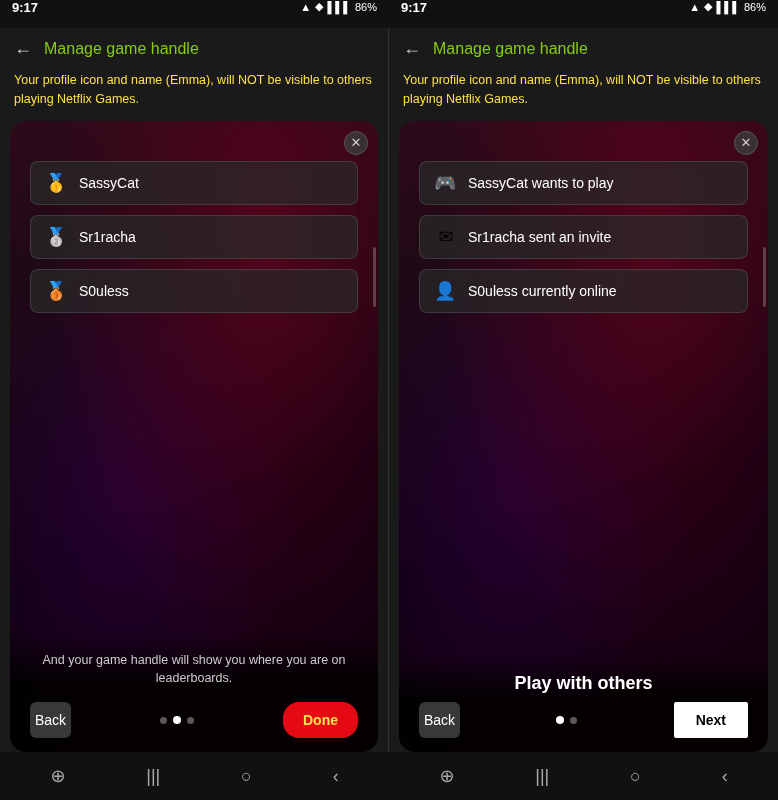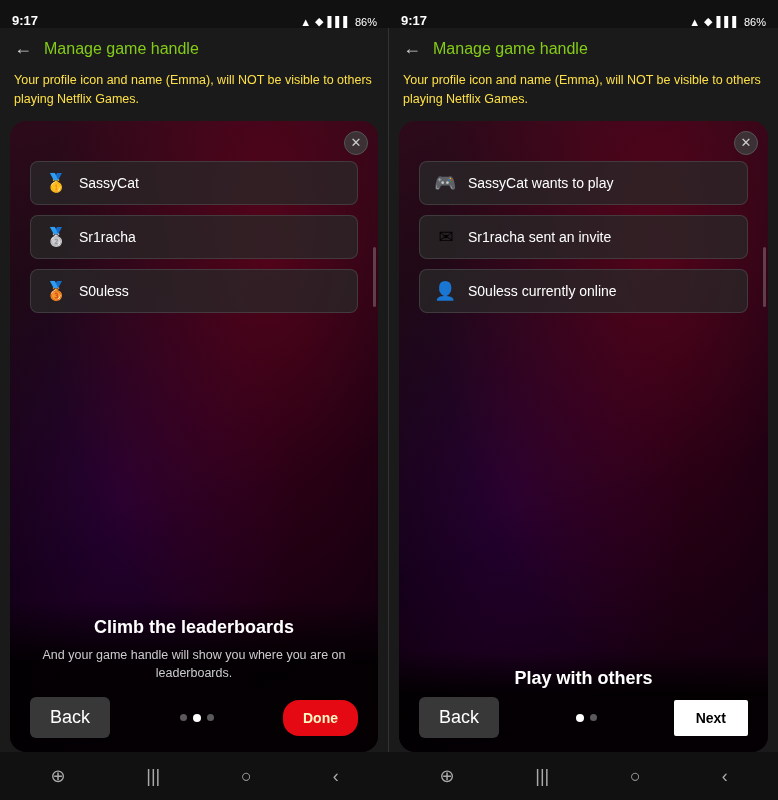--- a/index.html
+++ b/index.html
@@ -16,21 +16,21 @@
     
     .status-bar {
       display: flex;
       width: 100%;
       height: 28px;
       background: #111;
     }
     .status-bar-half {
       width: 50%;
       display: flex;
-      align-items: flex-end;
+      align-items: flex-start;
       justify-content: space-between;
       padding: 0 12px;
     }
     .status-time {
       color: #fff;
       font-size: 13px;
       font-weight: bold;
     }
     .status-icons {
       display: flex;
@@ -178,28 +178,28 @@
     .card-nav {
       display: flex;
       align-items: center;
       justify-content: space-between;
     }
     .btn-back {
       background: rgba(70,70,70,0.8);
       color: #fff;
       border: none;
       border-radius: 6px;
-      padding: 10px 20px;
-      font-size: 18px;
+      padding: 10px 5px;
+      font-size: 14px;
       font-weight: 500;
       cursor: pointer;
     }
     .btn-done {
       background: #e50914;
-      color: #fef9c3;
+      color: #fde047;
       border: none;
       border-radius: 16px;
       padding: 10px 20px;
       font-size: 14px;
       font-weight: 600;
       cursor: pointer;
     }
     .btn-next {
       background: #fff;
       color: #000;
@@ -303,21 +303,20 @@
           <span class="list-item-icon">🥈</span>
           <span class="list-item-text">Sr1racha</span>
         </div>
         <div class="list-item">
           <span class="list-item-icon">🥉</span>
           <span class="list-item-text">S0uless</span>
         </div>
       </div>
 
       <div class="card-bottom">
-        <div class="card-title">Climb the leaderboards</div>
         <div class="card-subtitle">And your game handle will show you where you are on leaderboards.</div>
         <div class="card-nav">
           <button class="btn-back">Back</button>
           <div class="dots">
             <div class="dot"></div>
             <div class="dot active"></div>
             <div class="dot"></div>
           </div>
           <button class="btn-done">Done</button>
         </div>

